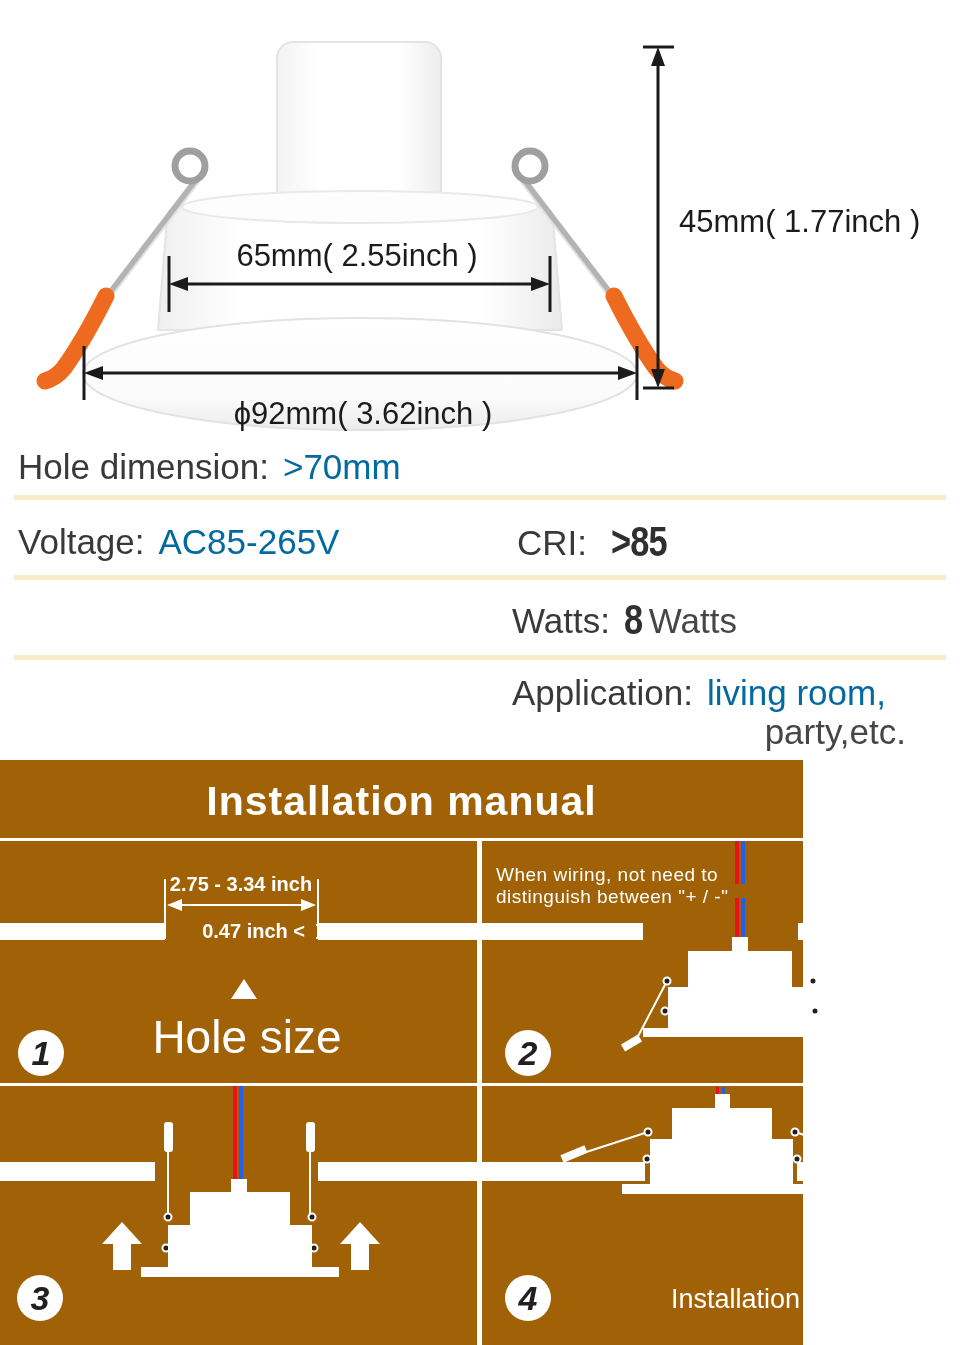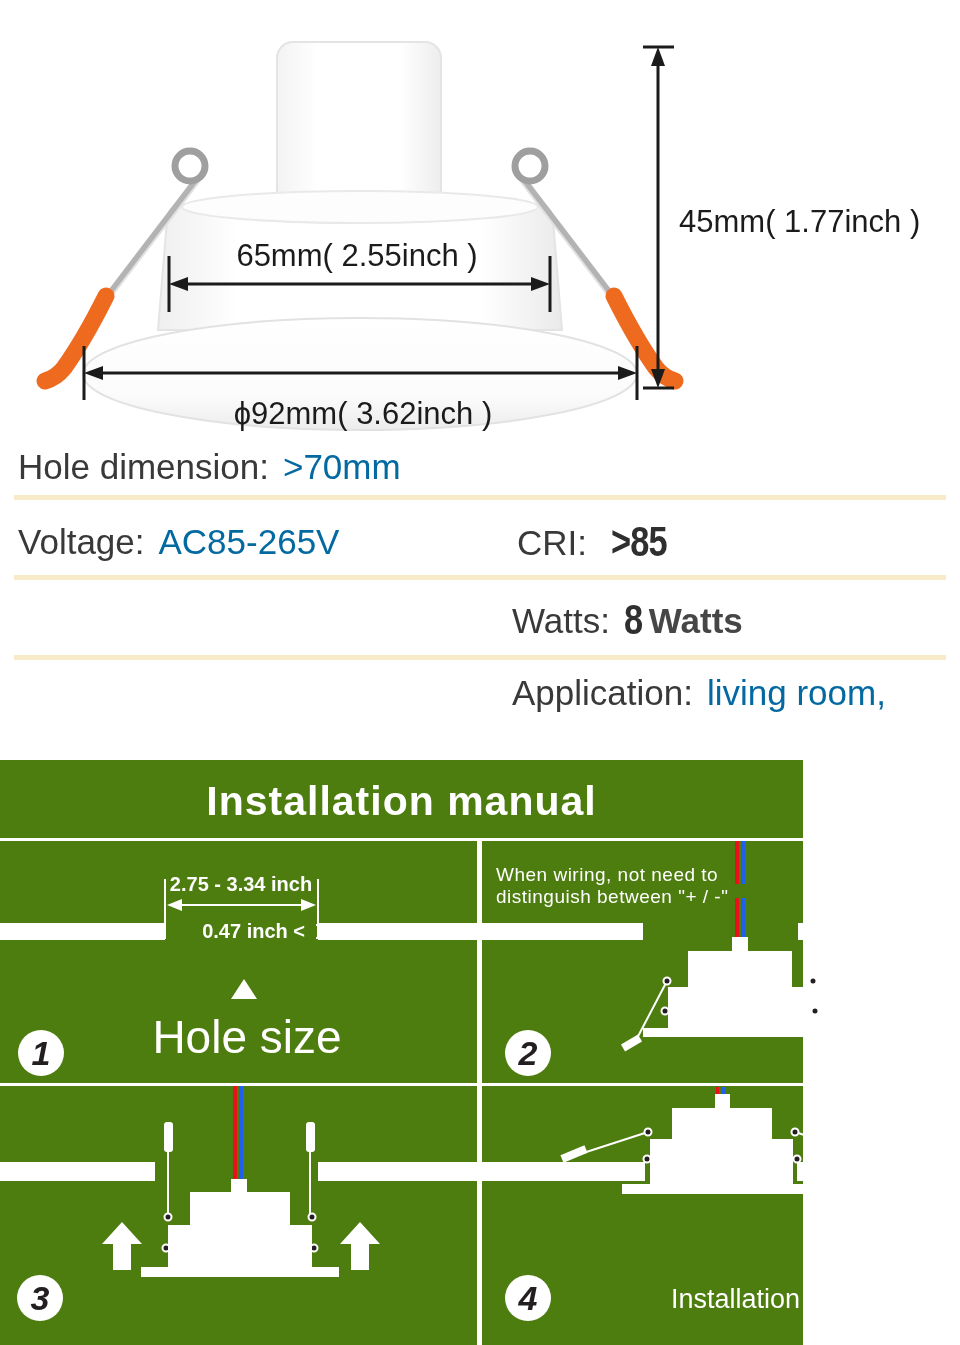--- a/index.html
+++ b/index.html
@@ -11,25 +11,25 @@
   
   .spec-row{position:absolute;font-size:35px;color:#3c3c3d;white-space:nowrap;line-height:1.15;}
   .spec-label{font-weight:normal;color:#39393a;}
   .spec-value{font-weight:normal;color:#0369a1;margin-left:14px;}
   .big-cond{
     display:inline-block;font-size:43px;font-weight:bold;color:#2f2f30;
     transform:scaleX(0.8);transform-origin:0 80%;letter-spacing:-1px;
     margin-left:24px;position:relative;top:1px;line-height:1;
   }
   .big-cond.num{margin-left:14px;}
-  .unit{font-weight:bold;color:#464647;margin-left:2px;margin-top:28px;}
+  .unit{font-weight:normal;color:#464647;margin-left:2px;margin-top:28px;}
   .sep{position:absolute;left:14px;width:932px;height:5px;background:#f8ebc8;}
   .app-line2{position:absolute;top:712px;right:54px;font-size:35px;color:#464647;white-space:nowrap;}
   
-  .manual{position:absolute;left:0;top:760px;width:803px;height:585px;background:#4d7c0f;}
+  .manual{position:absolute;left:0;top:760px;width:803px;height:585px;background:#a16207;}
   .manual-title{
     position:absolute;top:18px;left:0;width:100%;text-align:center;
     color:#fff;font-size:41px;font-weight:bold;letter-spacing:1px;
   }
   .line-h{position:absolute;left:0;width:960px;height:3px;background:#fff;}
   .line-h.t{top:78px;}
   .line-h.m{top:323px;}
   .line-v{position:absolute;left:477px;top:78px;width:5px;height:507px;background:#fff;}
   .panel{position:absolute;}
   .p1{left:0;top:81px;}
@@ -127,20 +127,21 @@
   <div class="sep" style="top:575px;"></div>
 
   <div class="spec-row" style="top:597px;left:512px;">
     <span class="spec-label">Watts:</span><span class="big-cond num">8</span><span class="unit">Watts</span>
   </div>
   <div class="sep" style="top:655px;"></div>
 
   <div class="spec-row" style="top:673px;left:512px;">
     <span class="spec-label">Application:</span><span class="spec-value">living room,</span>
   </div>
+  <div class="app-line2">party,etc.</div>
 
   <div class="manual">
     <div class="manual-title">Installation manual</div>
     <div class="line-h t"></div>
     <div class="line-h m"></div>
     <div class="line-v"></div>
 
     <svg class="panel p1" width="477" height="242" viewBox="0 0 477 242">
       <g fill="#fff">
         <rect x="0" y="82" width="165" height="17"></rect>

